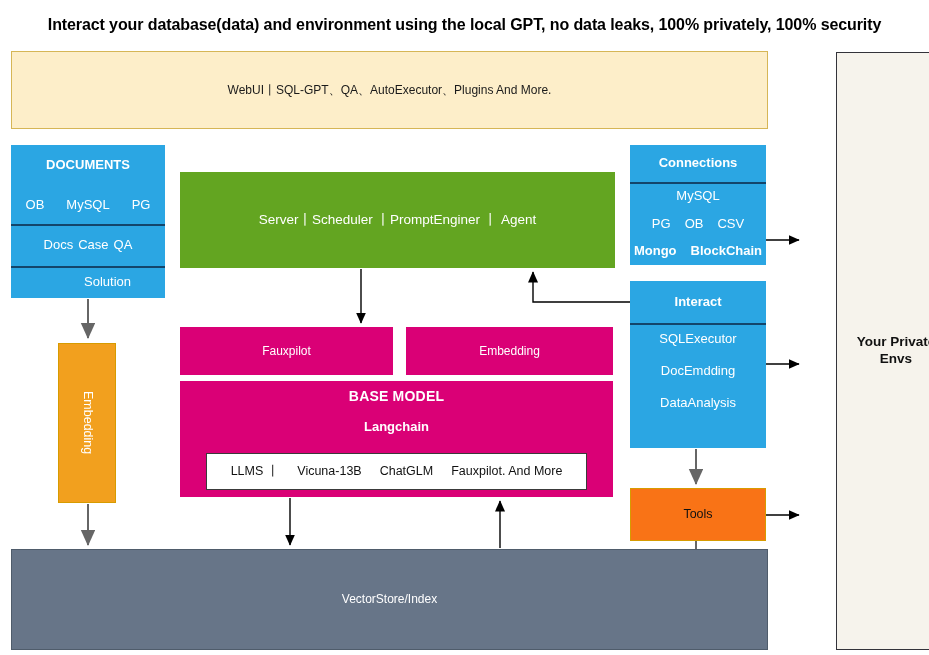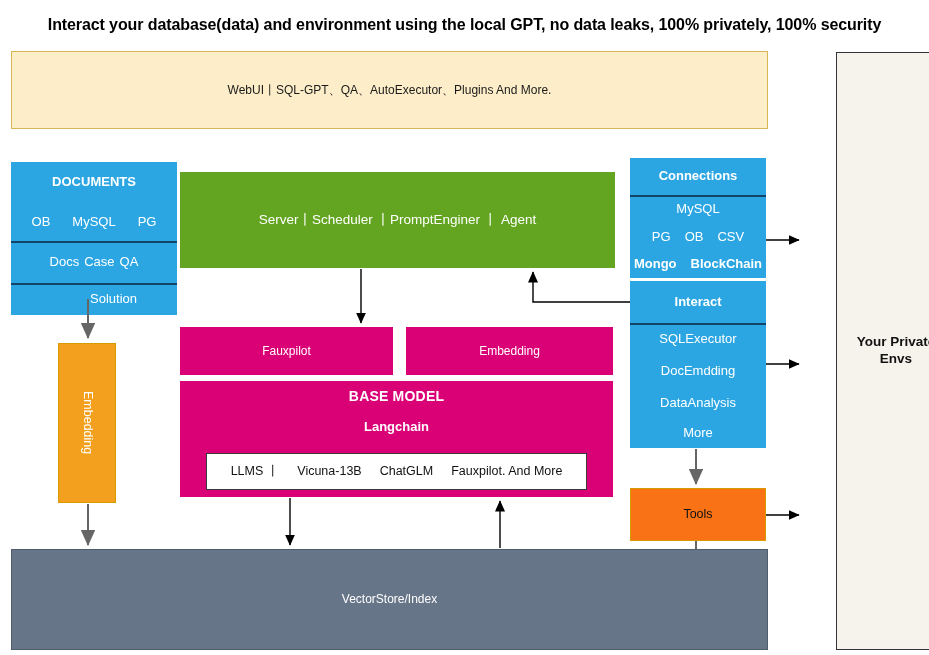--- a/index.html
+++ b/index.html
@@ -80,39 +80,38 @@
   }
   .sep {
     position: absolute;
     left: 0; right: 0;
     height: 1.5px;
     background: #13456b;
   }
 
   #documents {
     left: 11px; top: 145px;
-    width: 166px; height: 153px;
+    width: 154px; height: 153px;
     display: block;
     padding: 0;
-    margin-top: 17px;
   }
   #documents .cell {
     display: flex; align-items: center; justify-content: center;
     width: 100%;
     box-sizing: border-box;
   }
   #doc-hdr   { height: 41px; }
   #doc-row1  { height: 38px; gap: 22px; }
   #doc-row2  { height: 42px; gap: 5px; }
   #doc-row3  { height: 32px; padding-left: 39px; }
   #documents .sep1 { top: 79px; }
   #documents .sep2 { top: 121px; }
 
   #connections {
-    left: 630px; top: 158px;
+    left: 630px; top: 145px;
     width: 136px; height: 120px;
     display: block;
   }
   #conn-hdr  { height: 37px; display:flex; align-items:center; justify-content:center; }
   #conn-row1 { height: 28px; display:flex; align-items:center; justify-content:center; }
   #conn-row2 { height: 28px; display:flex; align-items:center; justify-content:center; gap: 14px; }
   #conn-row3 { height: 27px; display:flex; align-items:center; justify-content:center; gap: 14px; font-weight: bold; }
   #connections .sep1 { top: 37px; }
 
   #plugins {
@@ -267,21 +266,20 @@
       <span>BlockChain</span>
     </div>
   </div>
 
   <div class="box blue" id="plugins">
     <div class="hdr" id="plug-hdr">Interact</div>
     <div class="sep sep1"></div>
     <div class="row" id="plug-row1">SQLExecutor</div>
     <div class="row" id="plug-row2">DocEmdding</div>
     <div class="row" id="plug-row3">DataAnalysis</div>
-    <div class="row" id="plug-row4">More</div>
   </div>
 
   <div class="box magenta" id="generate">
     <span>Fauxpilot</span>
   </div>
 
   <div class="box magenta" id="embedding-box">
     <span>Embedding</span>
   </div>
 

